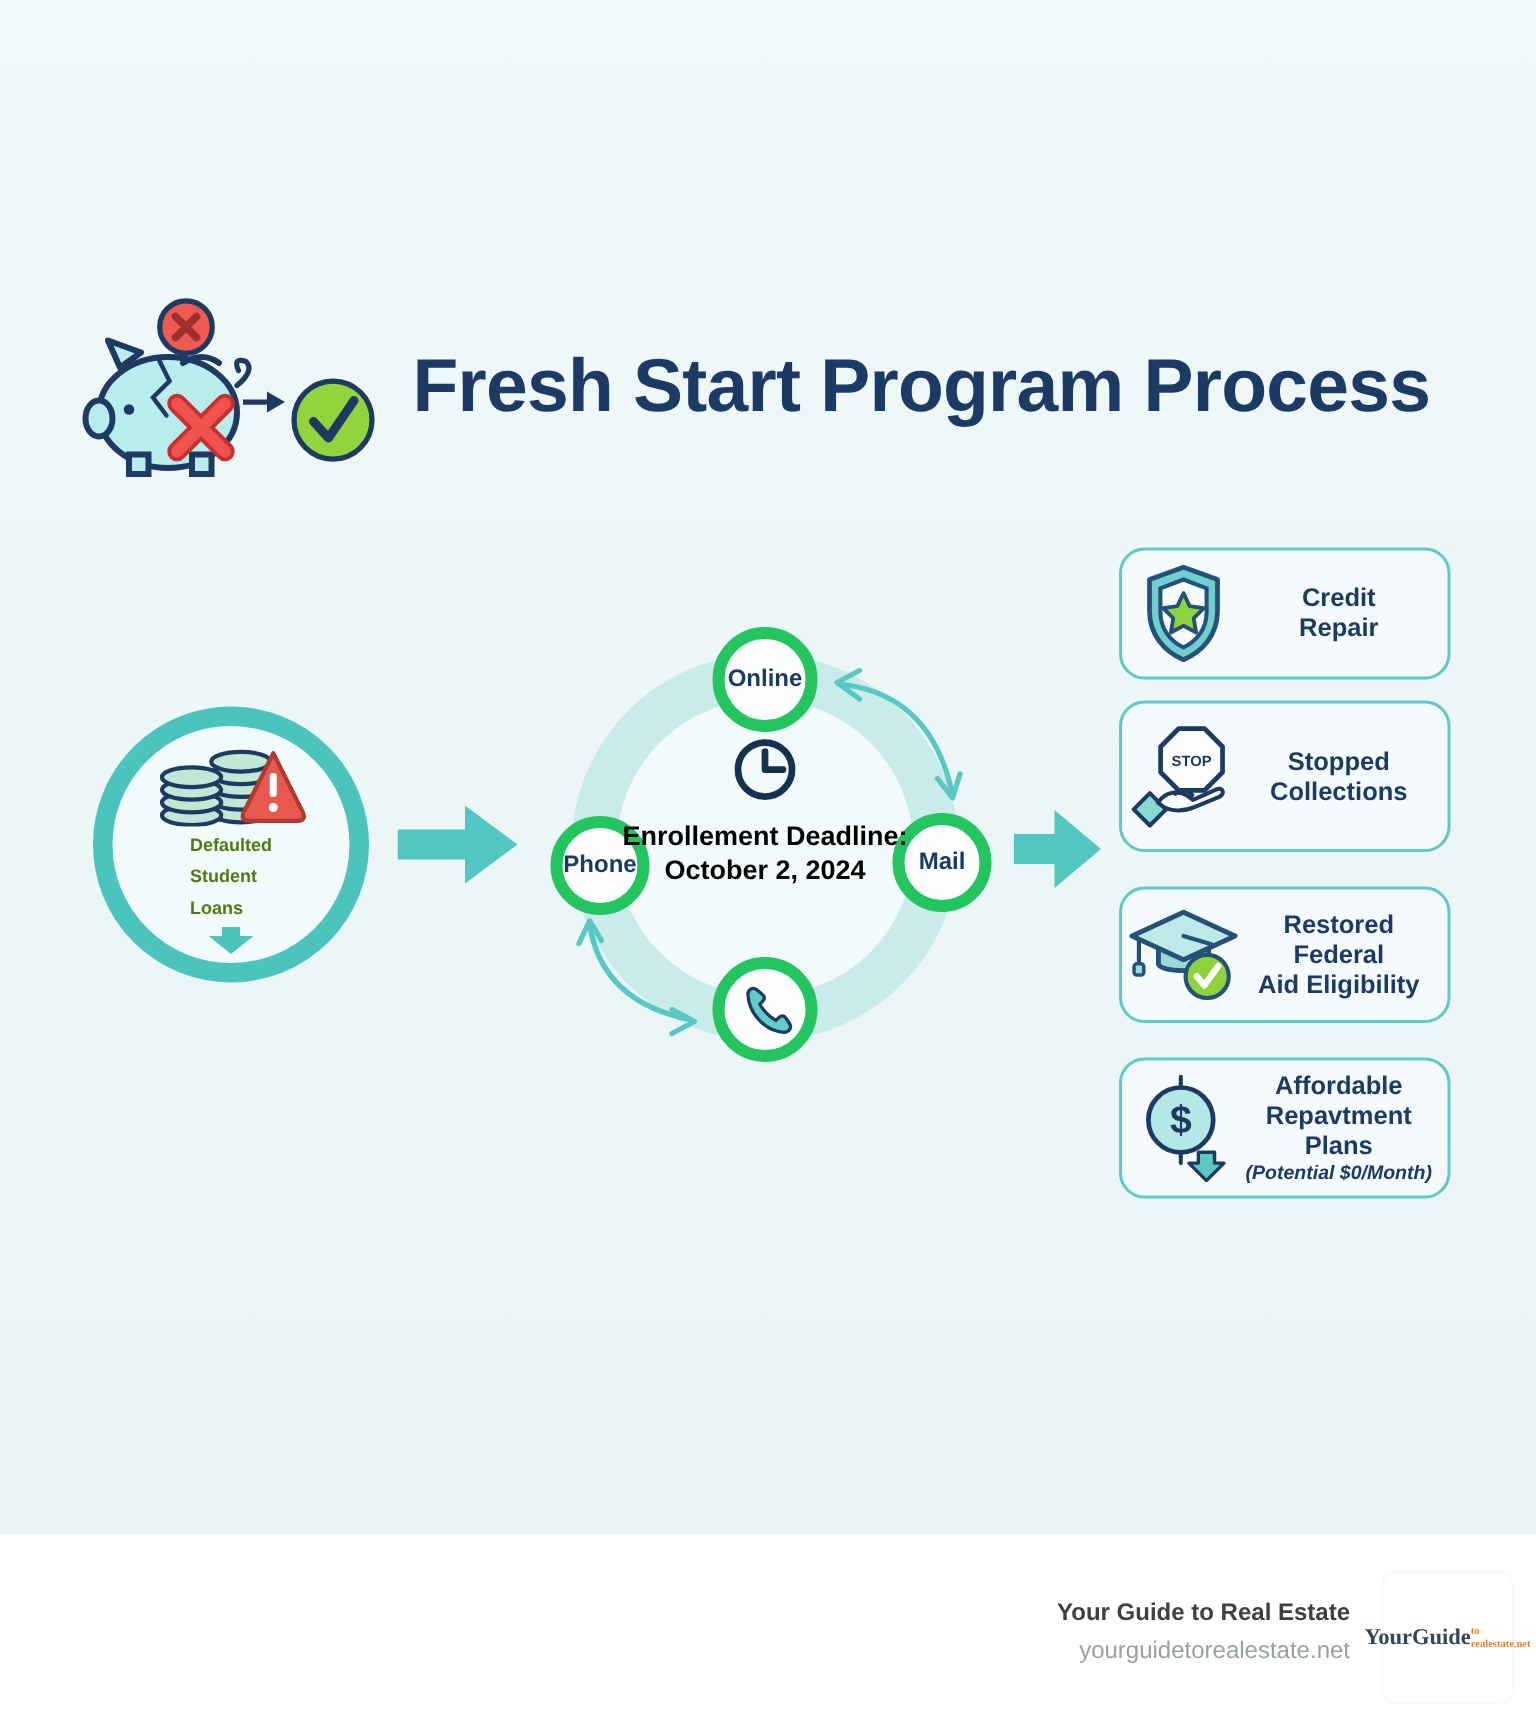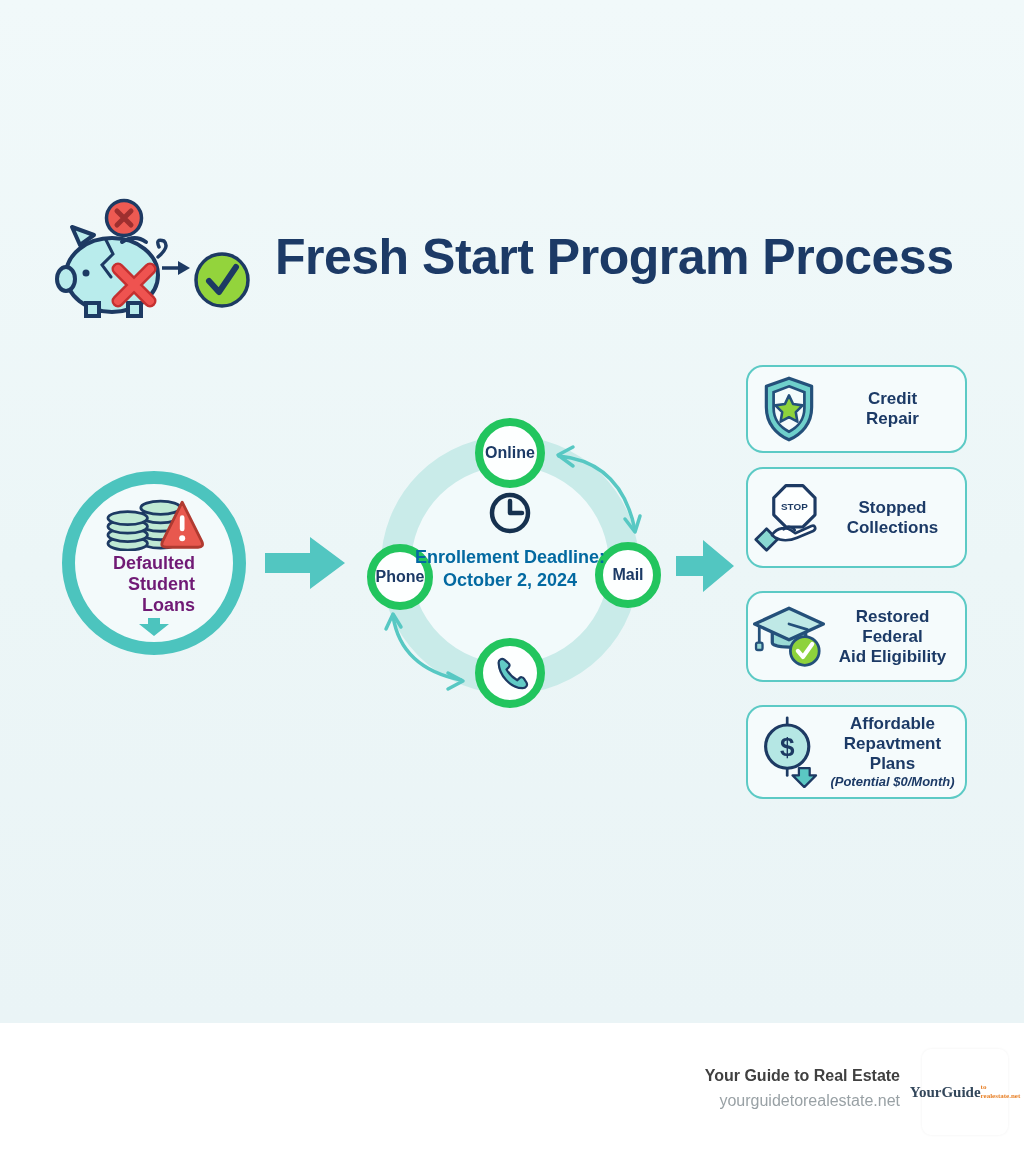--- a/index.html
+++ b/index.html
@@ -11,39 +11,39 @@
   
   .header-icon { position:absolute; left:50px; top:193px; }
   .page-title { position:absolute; left:263px; top:228px; font-size:50px; font-weight:bold;
                 color:#1c3a66; letter-spacing:-0.5px;margin-left:12px; }
 
   
   .start-circle { position:absolute; left:62px; top:471px; width:184px; height:184px;
                   border:13px solid #4cc4be; border-radius:50%; background:#f3fafb;
                   display:flex; flex-direction:column; align-items:center; justify-content:flex-start;
                   padding-top:5px; }
-  .start-label { text-align:right; font-size:18px; font-weight:bold; color:#701a75; line-height:21px; margin-top:2px; }
+  .start-label { text-align:left; font-size:12px; font-weight:bold; color:#4d7c0f; line-height:21px; margin-top:2px; }
 
   
   .big-arrow-1 { position:absolute; left:265px; top:537px; }
   .big-arrow-2 { position:absolute; left:676px; top:540px; }
 
   
   .donut { position:absolute; left:381px; top:436px; width:258px; height:258px;
            border:30px solid #c9ebe9; border-radius:50%; background:#f2fafb; }
   .node { position:absolute; border:8px solid #22c55e; border-radius:50%; background:#fdffff;
           display:flex; align-items:center; justify-content:center;
           font-size:16px; font-weight:bold; color:#1c3a66; }
   .node-online  { left:475px; top:418px; width:70px; height:70px; }
   .node-phone   { left:367px; top:544px; width:66px; height:66px; }
   .node-mail    { left:595px; top:542px; width:66px; height:66px; }
   .node-contact { left:475px; top:638px; width:70px; height:70px; }
   .clock-wrap { position:absolute; left:488px; top:491px; }
   .deadline { position:absolute; left:380px; top:546px; width:260px; text-align:center;
-              font-size:18px; font-weight:bold; color:#0369a1; line-height:23px; }
+              font-size:18px; font-weight:bold; color:#000000; line-height:23px; }
   .curve-top { position:absolute; left:549px; top:440px; }
   .curve-bottom { position:absolute; left:383px; top:606px; }
 
   
   .card { position:absolute; left:746px; width:221px; border:2px solid #5ccac5; border-radius:17px;
           background:#f5fbfc; display:flex; align-items:center; }
   .card-1 { top:365px; height:88px;justify-content:flex-end; }
   .card-2 { top:467px; height:101px; }
   .card-3 { top:591px; height:91px; }
   .card-4 { top:705px; height:94px; }

